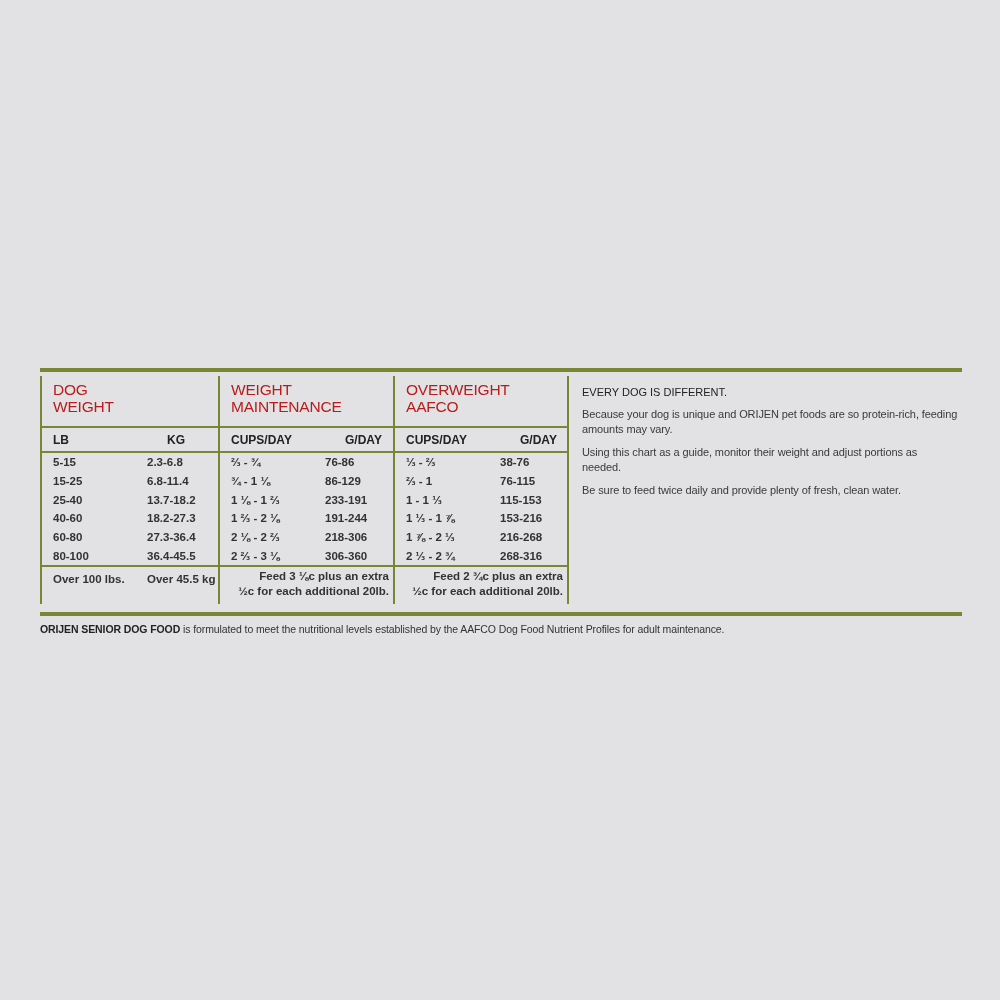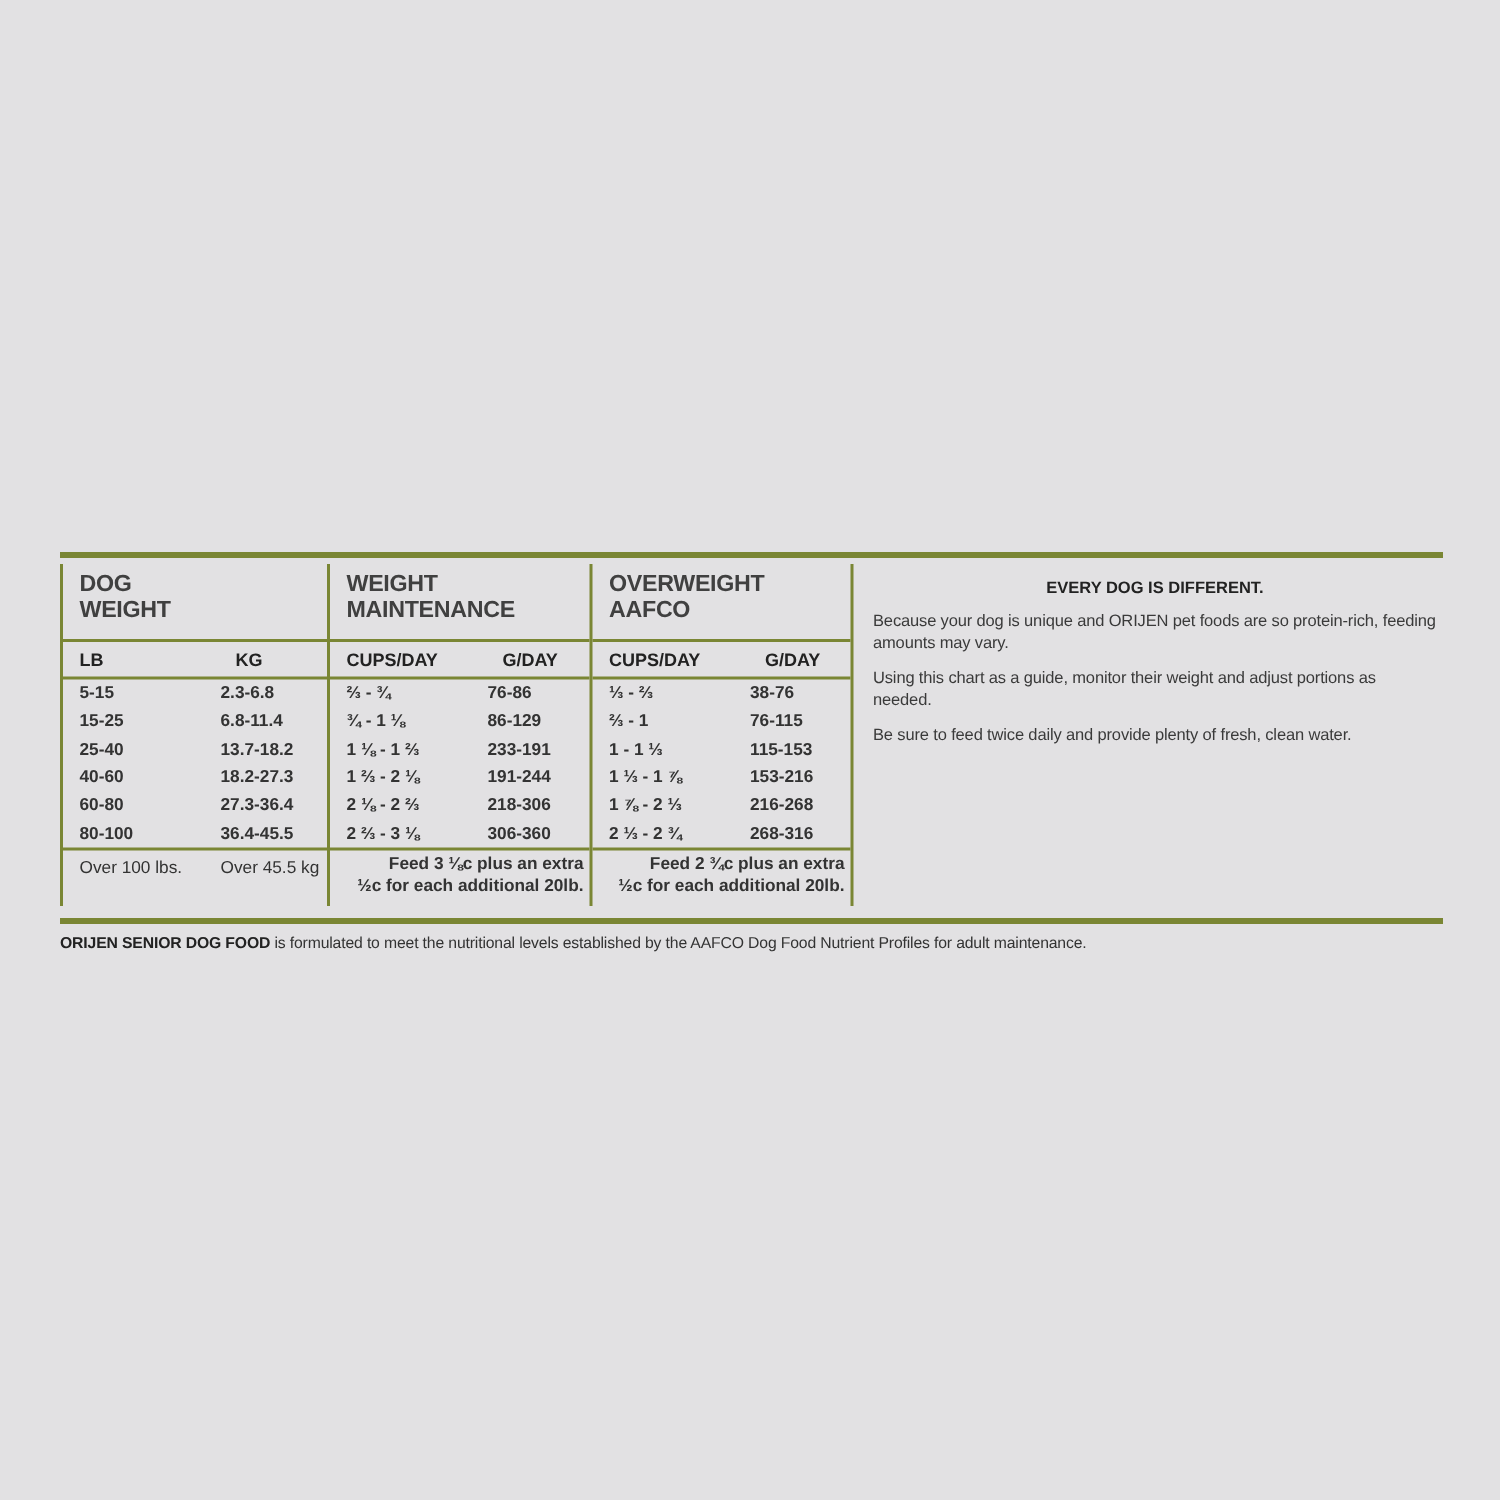--- a/index.html
+++ b/index.html
@@ -83,83 +83,82 @@
     display:flex;
     flex-direction:column;
   }
   .sec-dog{width:178px;}
   .sec-wm{width:175px;}
   .sec-oa{width:174px;}
   .sec-title{
     height:50px;
     padding:5px 0 4px 11px;
     font-size:15.5px;
-    font-weight:700;
+    font-weight:400;
     line-height:17px;
     letter-spacing:-0.2px;
-    color:#404040;
+    color:#b91c1c;
   }
   .hr{
     height:2px;
     background:var(--olive);
   }
   .colhead{
     height:23px;
     display:flex;
     align-items:center;
     padding-left:11px;
     font-size:12px;
     font-weight:700;
     color:#222;
   }
-  .colhead .c1{width:104px;}
+  .colhead .c1{width:114px;}
   .rows{height:112px;display:flex;flex-direction:column;}
   .row{
     flex:1;
     display:flex;
     align-items:center;
     padding-left:11px;
     font-size:11.5px;
     font-weight:700;
     color:#333;
   }
   .row .c1{width:94px;}
   .note{
     height:36px;
     padding-top:3px;
   }
   .note-split{
     display:flex;
     padding-left:11px;
     font-size:11.5px;
-    font-weight:400;
+    font-weight:700;
     color:#333;
     padding-top:3px;
   }
   .note-split .c1{width:94px;}
   .note-center{
     text-align:right;
     font-size:11.5px;
     font-weight:700;
     line-height:15px;
     color:#333;
     padding:2px 4px 0 6px;
   }
   
   .side-col{
     border-left:2px solid var(--olive);
     flex:1;
     padding:10px 4px 0 13px;
   }
   .side-head{
     font-size:11px;
-    font-weight:700;
+    font-weight:400;
     color:#222;
     margin-bottom:9px;
-    text-align:center;
   }
   .side-par{
     font-size:11px;
     line-height:14.5px;
     color:#3a3a3a;
     margin-bottom:9px;
     letter-spacing:-0.1px;
   }
   
   .footer-rule{margin-top:8px;}

